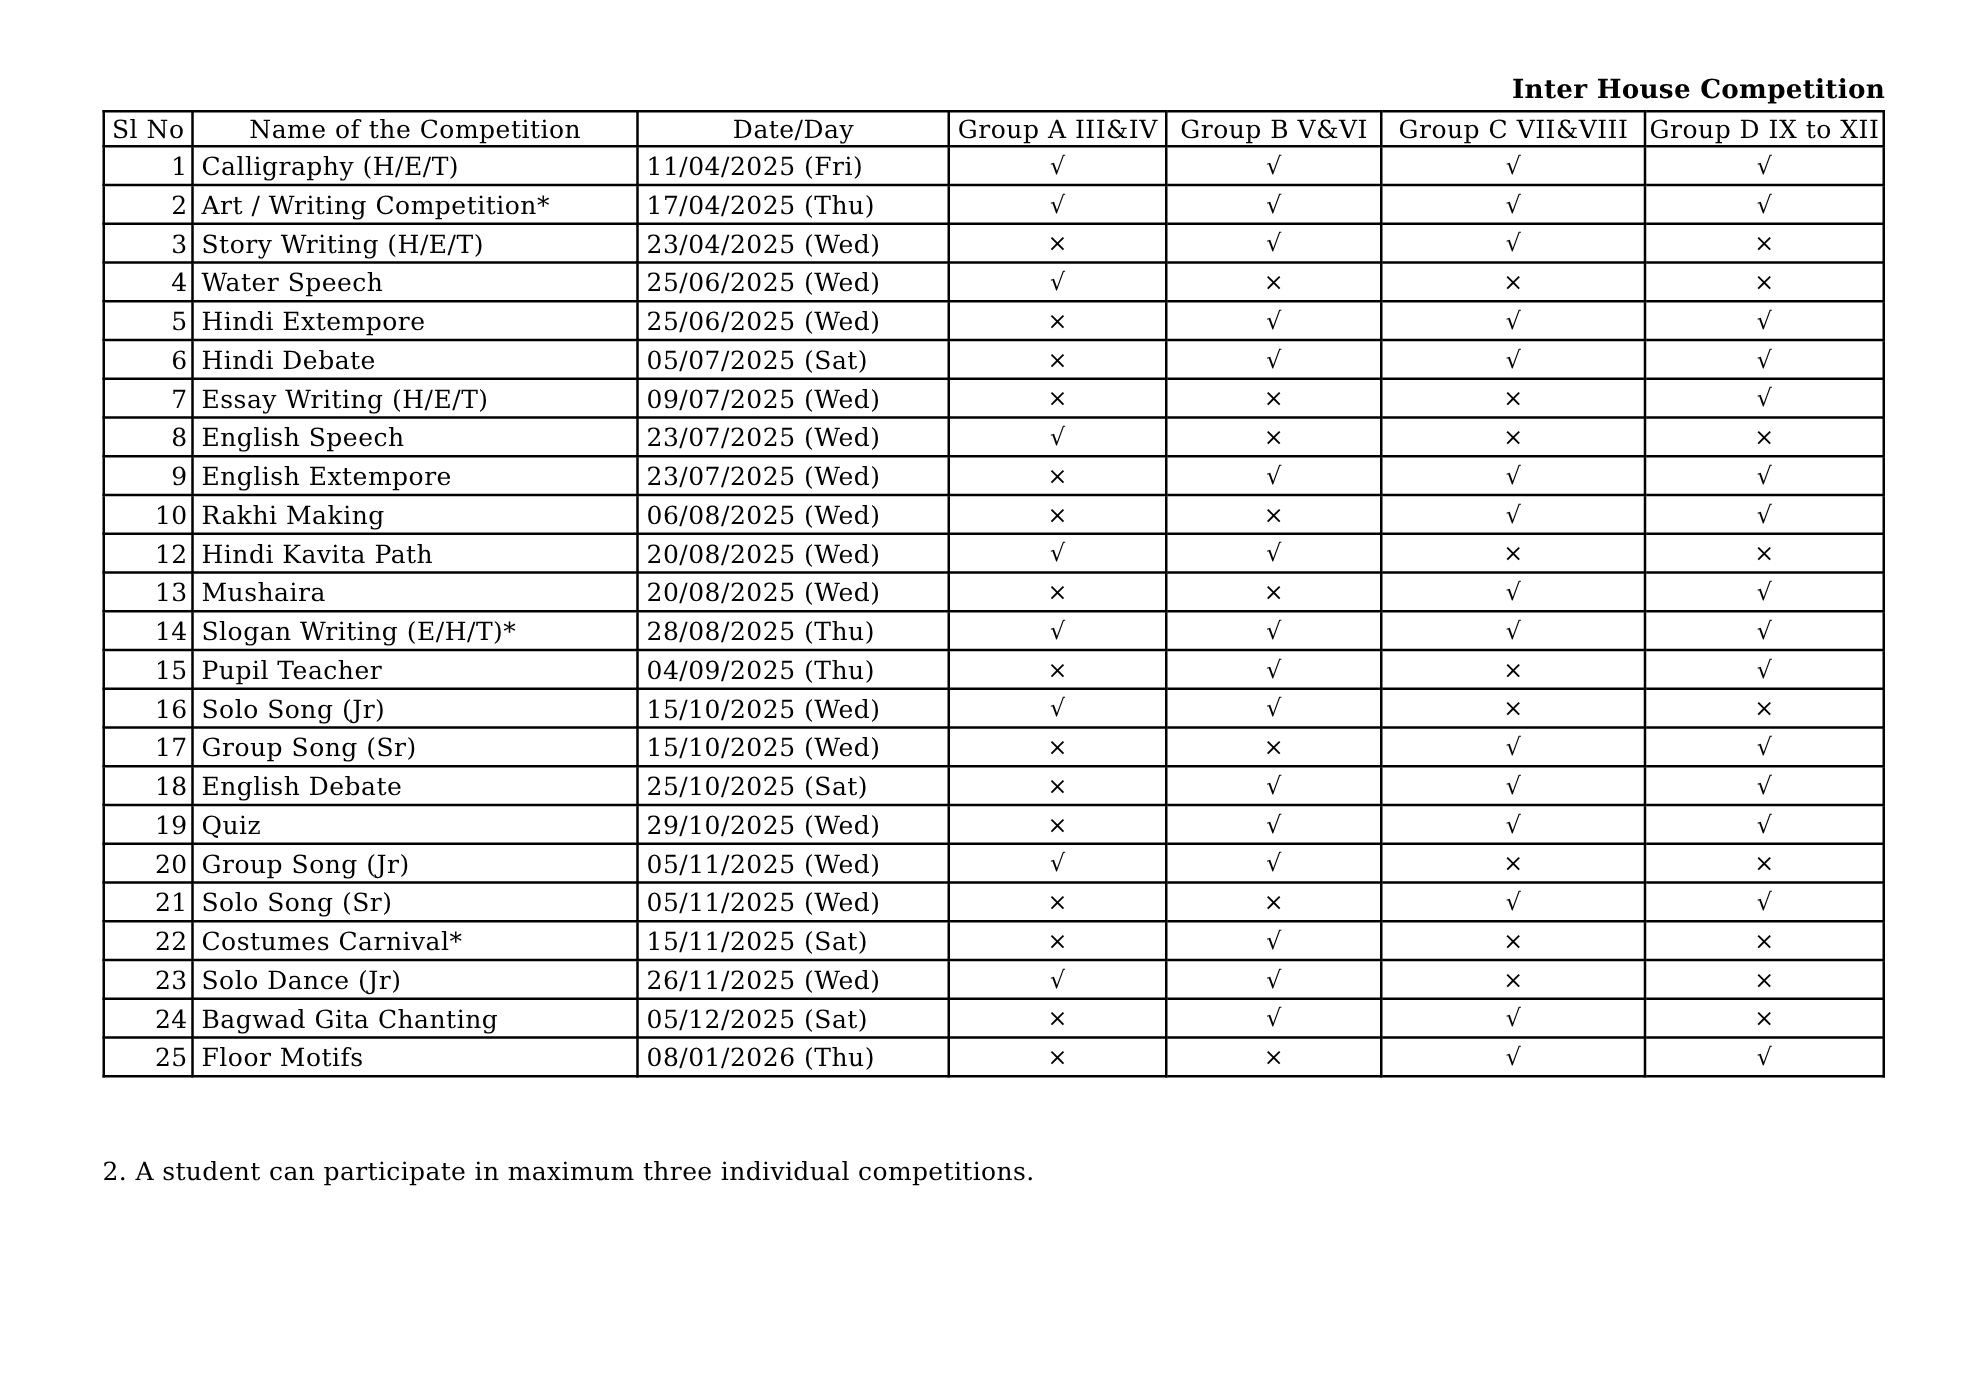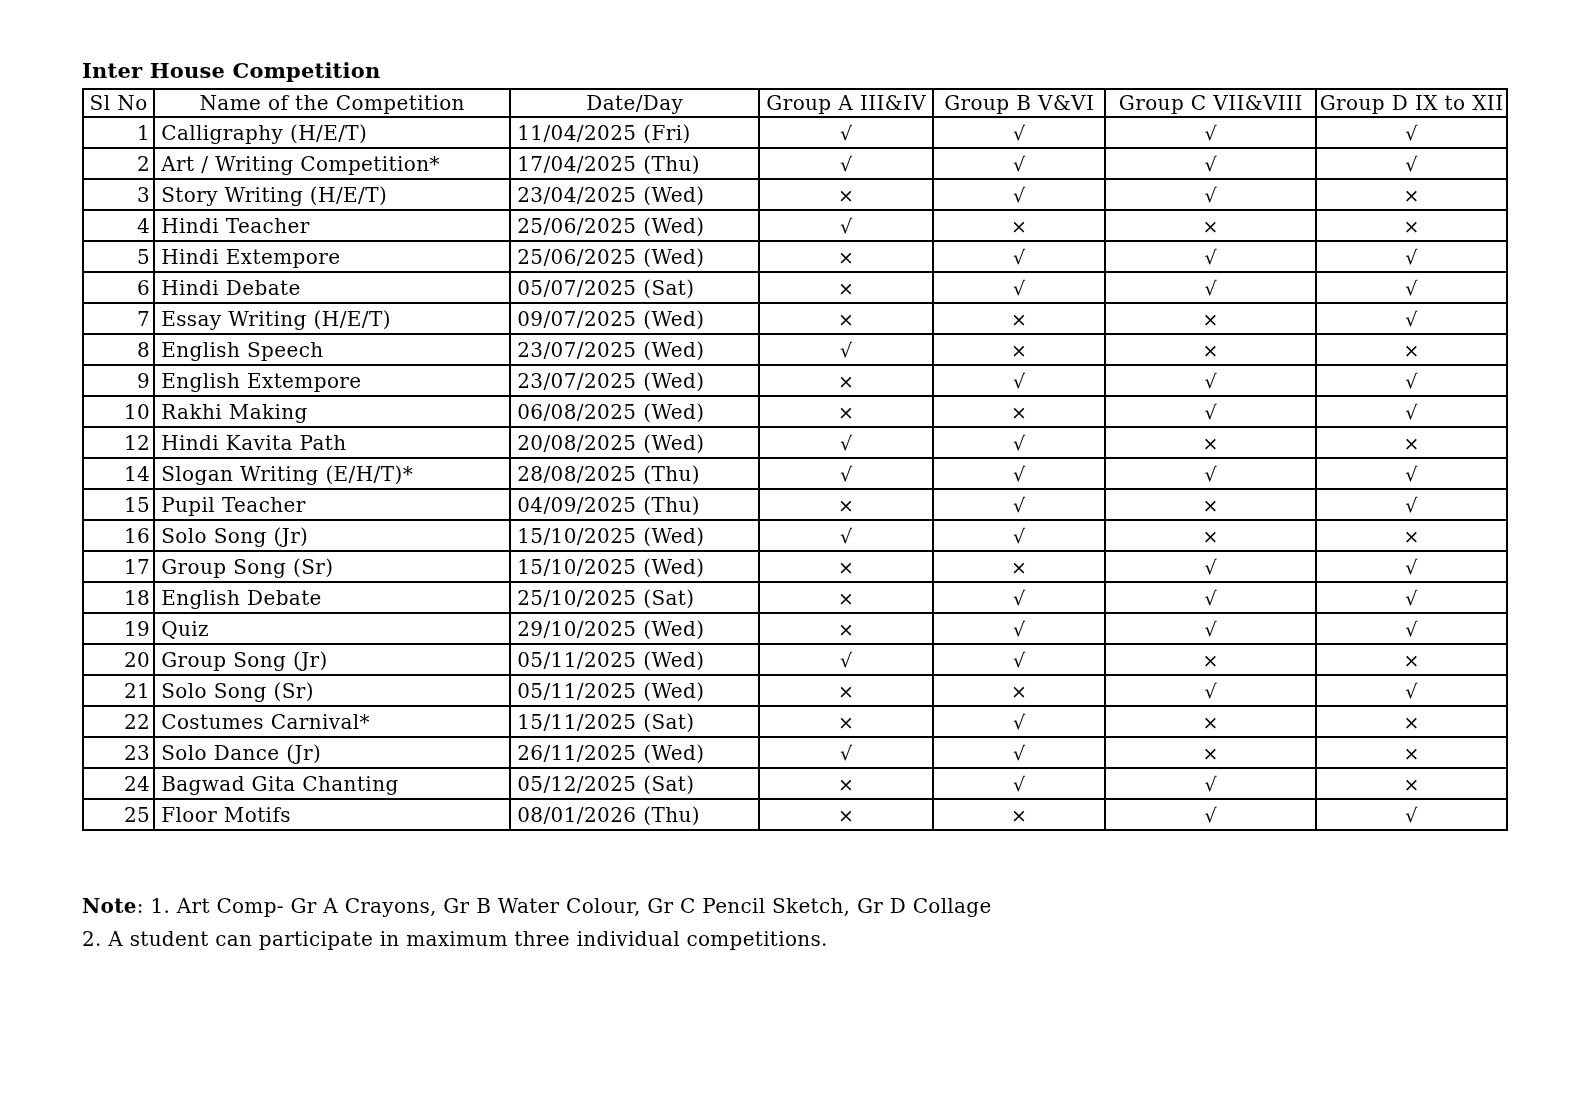--- a/index.html
+++ b/index.html
@@ -13,21 +13,21 @@
   body {
     width: 1590px;
     height: 1110px;
     overflow: hidden;
   }
   .page {
     padding: 58px 82px 0 82px;
   }
   .doc-title {
     width: 1426px;
-    text-align: left;
+    text-align: right;
     font-weight: bold;
     font-size: 21px;
     margin-bottom: 5px;
     letter-spacing: 0.2px;
   }
   table.comp-table {
     border-collapse: collapse;
     width: 1426px;
     table-layout: fixed;
   }
@@ -112,21 +112,21 @@
           <td class="col-sl">3</td>
           <td class="col-name">Story Writing (H/E/T)</td>
           <td class="col-date">23/04/2025 (Wed)</td>
           <td class="col-mark">×</td>
           <td class="col-mark">√</td>
           <td class="col-mark">√</td>
           <td class="col-mark">×</td>
         </tr>
         <tr>
           <td class="col-sl">4</td>
-          <td class="col-name">Hindi Teacher</td>
+          <td class="col-name">Water Speech</td>
           <td class="col-date">25/06/2025 (Wed)</td>
           <td class="col-mark">√</td>
           <td class="col-mark">×</td>
           <td class="col-mark">×</td>
           <td class="col-mark">×</td>
         </tr>
         <tr>
           <td class="col-sl">5</td>
           <td class="col-name">Hindi Extempore</td>
           <td class="col-date">25/06/2025 (Wed)</td>
@@ -183,20 +183,29 @@
         <tr>
           <td class="col-sl">12</td>
           <td class="col-name">Hindi Kavita Path</td>
           <td class="col-date">20/08/2025 (Wed)</td>
           <td class="col-mark">√</td>
           <td class="col-mark">√</td>
           <td class="col-mark">×</td>
           <td class="col-mark">×</td>
         </tr>
         <tr>
+          <td class="col-sl">13</td>
+          <td class="col-name">Mushaira</td>
+          <td class="col-date">20/08/2025 (Wed)</td>
+          <td class="col-mark">×</td>
+          <td class="col-mark">×</td>
+          <td class="col-mark">√</td>
+          <td class="col-mark">√</td>
+        </tr>
+        <tr>
           <td class="col-sl">14</td>
           <td class="col-name">Slogan Writing (E/H/T)*</td>
           <td class="col-date">28/08/2025 (Thu)</td>
           <td class="col-mark">√</td>
           <td class="col-mark">√</td>
           <td class="col-mark">√</td>
           <td class="col-mark">√</td>
         </tr>
         <tr>
           <td class="col-sl">15</td>
@@ -294,17 +303,16 @@
           <td class="col-date">08/01/2026 (Thu)</td>
           <td class="col-mark">×</td>
           <td class="col-mark">×</td>
           <td class="col-mark">√</td>
           <td class="col-mark">√</td>
         </tr>
       </tbody>
   </table>
 
   <div class="notes">
-    <p><span class="note-label">Note</span><span>: 1. Art Comp- Gr A Crayons, Gr B Water Colour, Gr C Pencil Sketch, Gr D Collage</span></p>
     <p>2. A student can participate in maximum three individual competitions.</p>
   </div>
 
 </div>
 
 </body></html>

